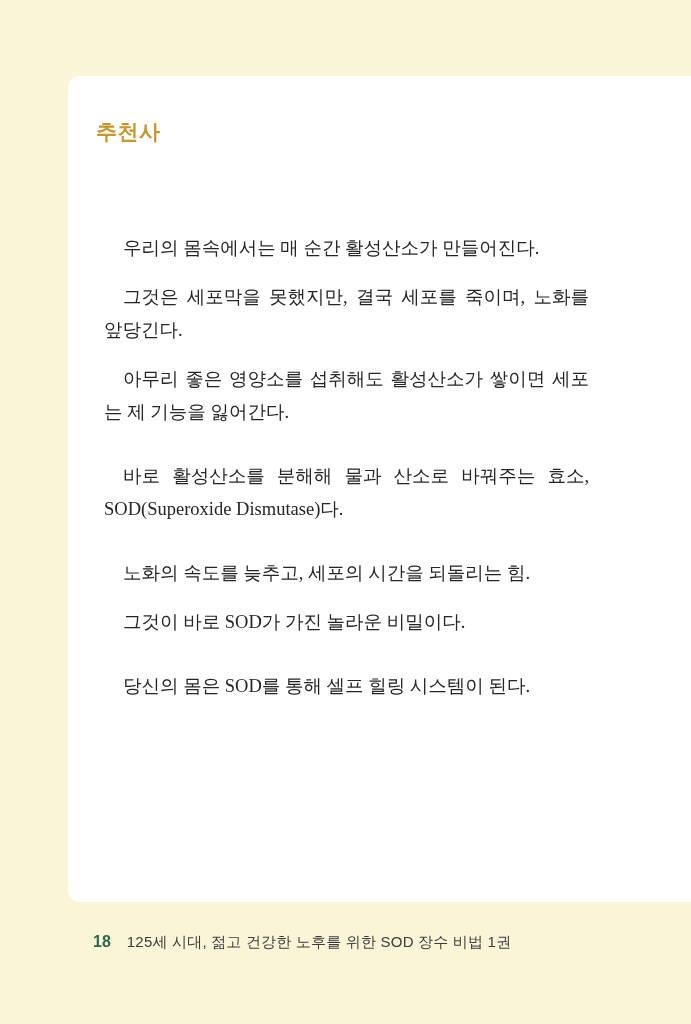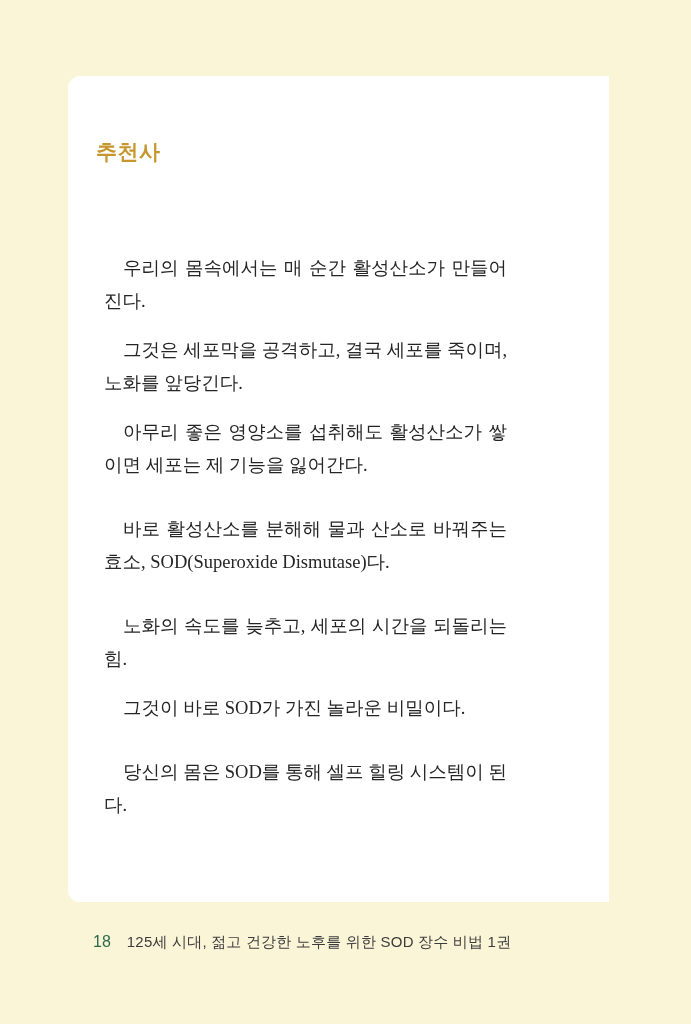--- a/index.html
+++ b/index.html
@@ -11,26 +11,26 @@
     height: 1024px;
     position: relative;
     background: #FBF5D8;
     overflow: hidden;
     font-family: "Liberation Serif", "DejaVu Serif", serif;
   }
   .page-card {
     position: absolute;
     left: 68px;
     top: 76px;
-    width: 541px;
+    width: 623px;
     height: 826px;
     background: #FFFFFF;
     border-radius: 12px 0 0 12px;
     box-sizing: border-box;
-    padding: 62px 86px 0 20px;
+    padding: 42px 86px 0 20px;
   }
   .section-heading {
     font-family: "Liberation Sans", "DejaVu Sans", sans-serif;
     font-weight: bold;
     font-size: 21px;
     letter-spacing: 0.5px;
     color: #C7962C;
     margin: 0 0 86px 8px;
   }
   .body-text {
@@ -49,40 +49,40 @@
   .page-footer {
     position: absolute;
     left: 93px;
     top: 933px;
     display: flex;
     align-items: baseline;
     gap: 16px;
     font-family: "Liberation Sans", "DejaVu Sans", sans-serif;
   }
   .page-number {
-    font-weight: normal;
+    font-weight: bold;
     font-size: 16px;
     color: #2C6A4B;
   }
   .footer-title {
     font-size: 15px;
     color: #3C3C3C;
     letter-spacing: 0.2px;
   }
 </style>
 </head>
 <body>
 
 <div class="page-card">
   <h1 class="section-heading">추천사</h1>
 
   <div class="body-text">
     <div class="para-block">
       <p class="sentence">우리의 몸속에서는 매 순간 활성산소가 만들어진다.</p>
-      <p class="sentence">그것은 세포막을 공격하고, 결국 세포를 죽이며, 노화를 앞당긴다.</p>
+      <p class="sentence">그것은 세포막을 못했지만, 결국 세포를 죽이며, 노화를 앞당긴다.</p>
       <p class="sentence">아무리 좋은 영양소를 섭취해도 활성산소가 쌓이면 세포는 제 기능을 잃어간다.</p>
     </div>
 
     <div class="para-block">
       <p class="sentence">바로 활성산소를 분해해 물과 산소로 바꿔주는 효소, SOD(Superoxide Dismutase)다.</p>
     </div>
 
     <div class="para-block">
     </div>
 

